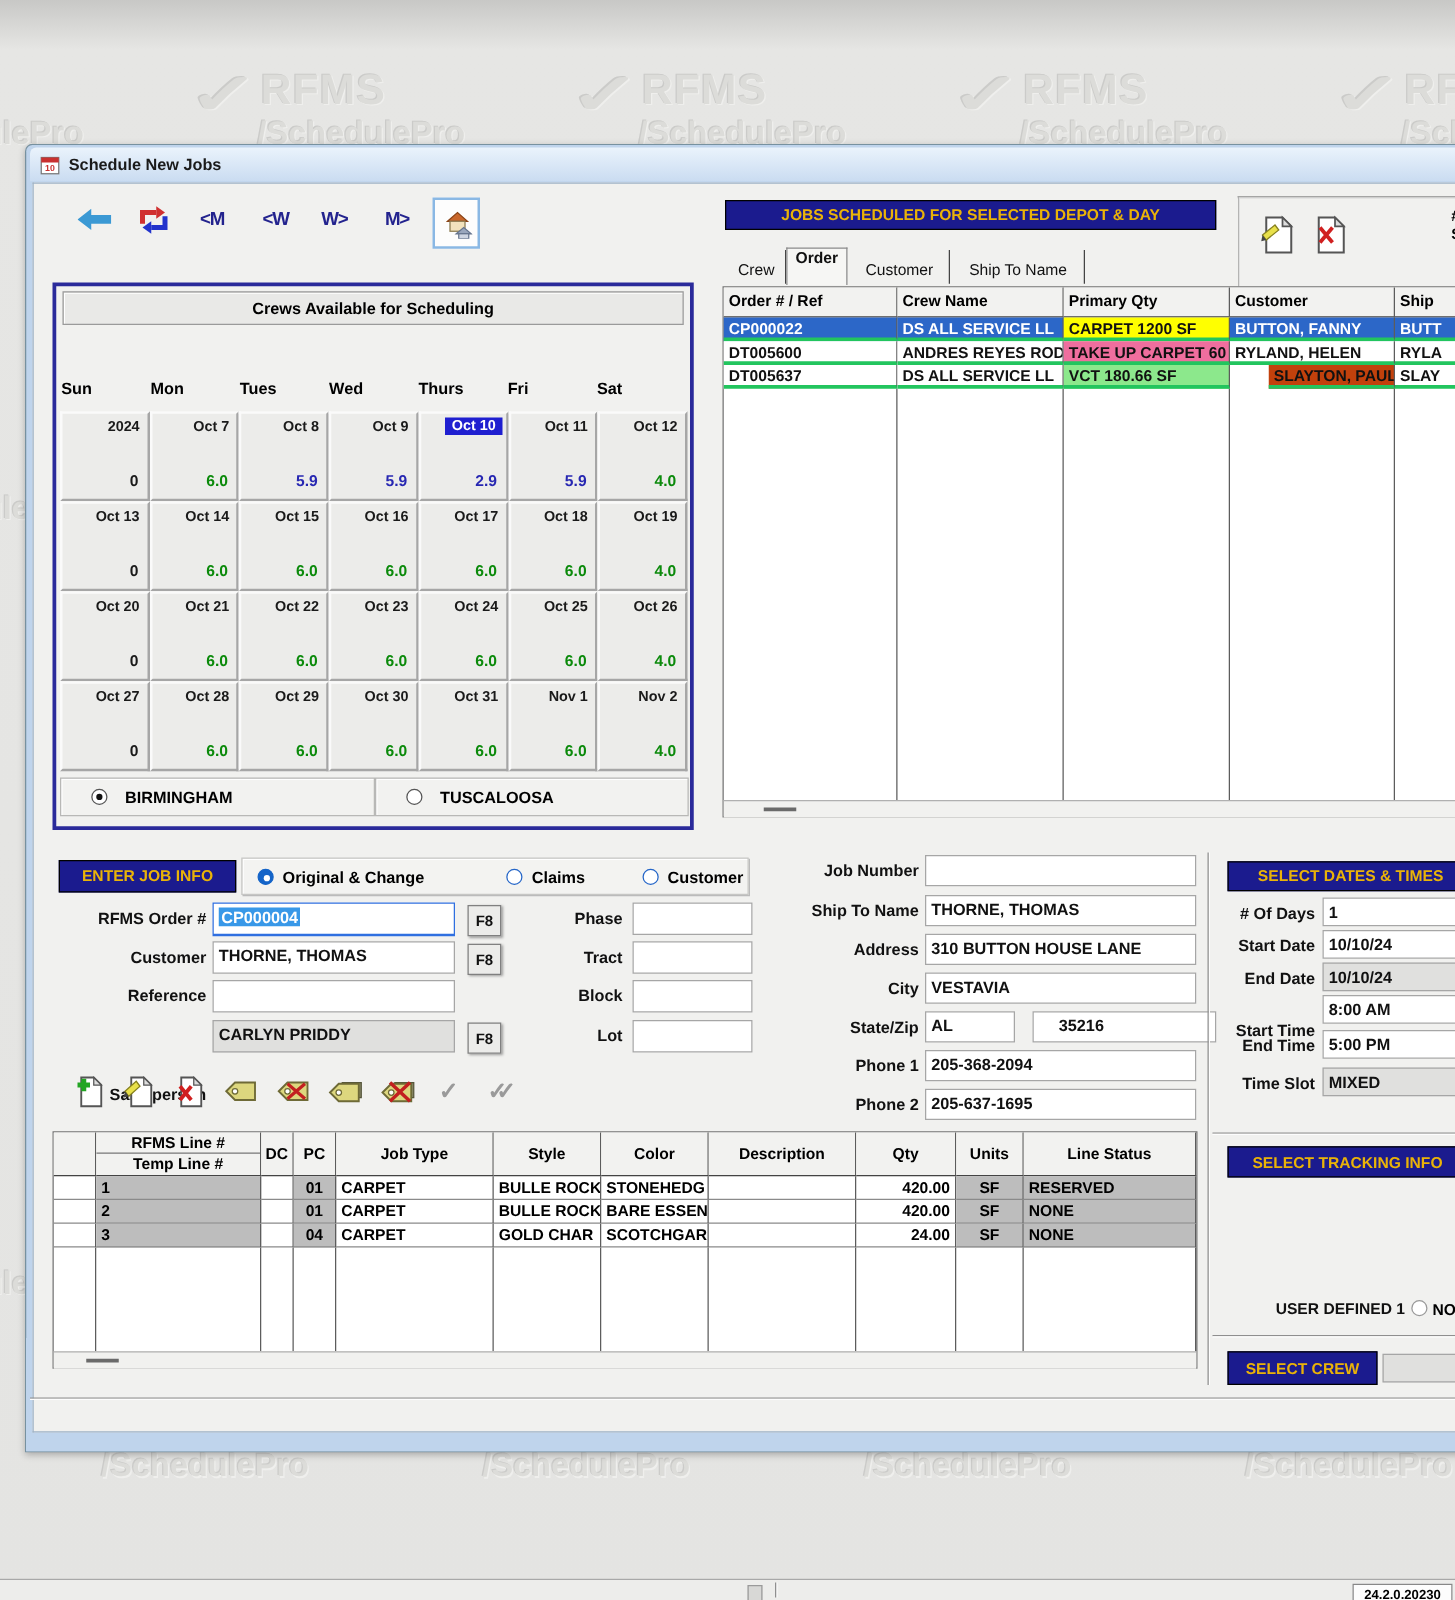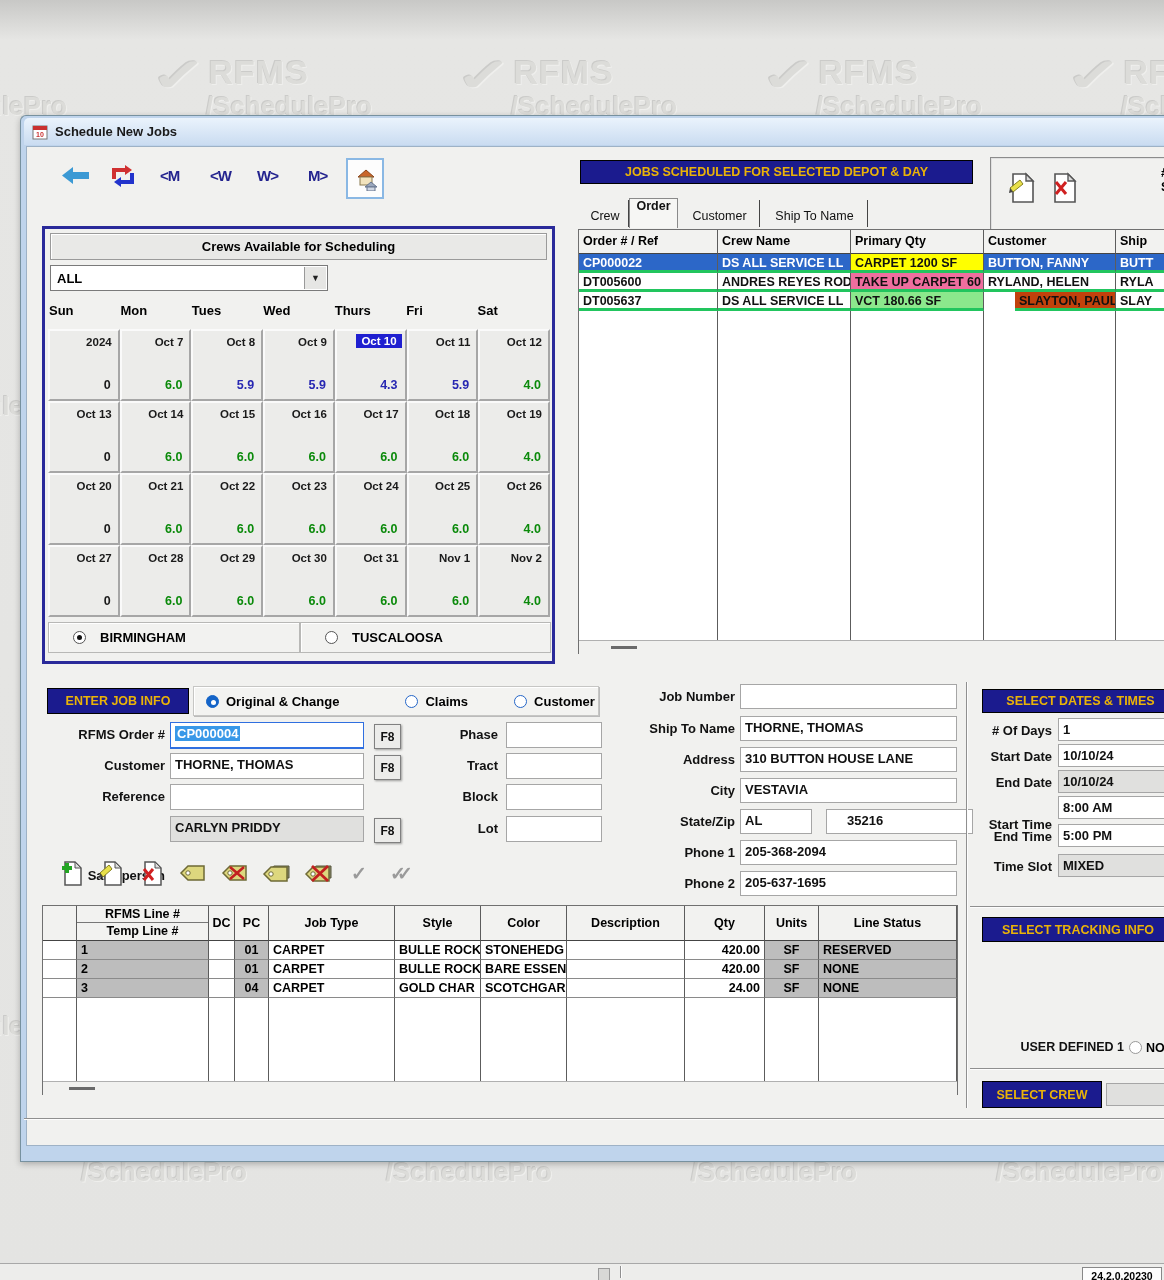--- a/index.html
+++ b/index.html
@@ -228,24 +228,20 @@
         <rect x="8" y="10" width="12" height="8" fill="#f2e3bd" stroke="#8a7a50"></rect>
         <path d="M13 20 L19 15 L25 20 Z" fill="#9aa7bd" stroke="#66758e"></path>
         <rect x="15" y="20" width="8" height="4" fill="#cfd6e2" stroke="#66758e"></rect>
       </svg>
     </span>
   </div>
 
   
   <div class="crews-panel"></div>
   <div class="crews-hdr">Crews Available for Scheduling</div>
-  <div class="combo">
-    <span>ALL</span>
-    <span class="combo-btn">▼</span>
-  </div>
   <div id="cal-days">
       <span>Sun</span>
       <span>Mon</span>
       <span>Tues</span>
       <span>Wed</span>
       <span>Thurs</span>
       <span>Fri</span>
       <span>Sat</span>
     </div>
   <div id="cal-grid">
@@ -260,21 +256,21 @@
       <div class="cal-cell">
         <div class="cal-date">Oct 8</div>
         <div class="cal-val" style="color: rgb(39, 39, 178);">5.9</div>
       </div>
       <div class="cal-cell">
         <div class="cal-date">Oct 9</div>
         <div class="cal-val" style="color: rgb(39, 39, 178);">5.9</div>
       </div>
       <div class="cal-cell">
         <div class="cal-date sel">Oct 10</div>
-        <div class="cal-val" style="color: rgb(39, 39, 178);">4.3</div>
+        <div class="cal-val" style="color: rgb(39, 39, 178);">2.9</div>
       </div>
       <div class="cal-cell">
         <div class="cal-date">Oct 11</div>
         <div class="cal-val" style="color: rgb(39, 39, 178);">5.9</div>
       </div>
       <div class="cal-cell">
         <div class="cal-date">Oct 12</div>
         <div class="cal-val" style="color: rgb(11, 138, 11);">4.0</div>
       </div>
       <div class="cal-cell">

